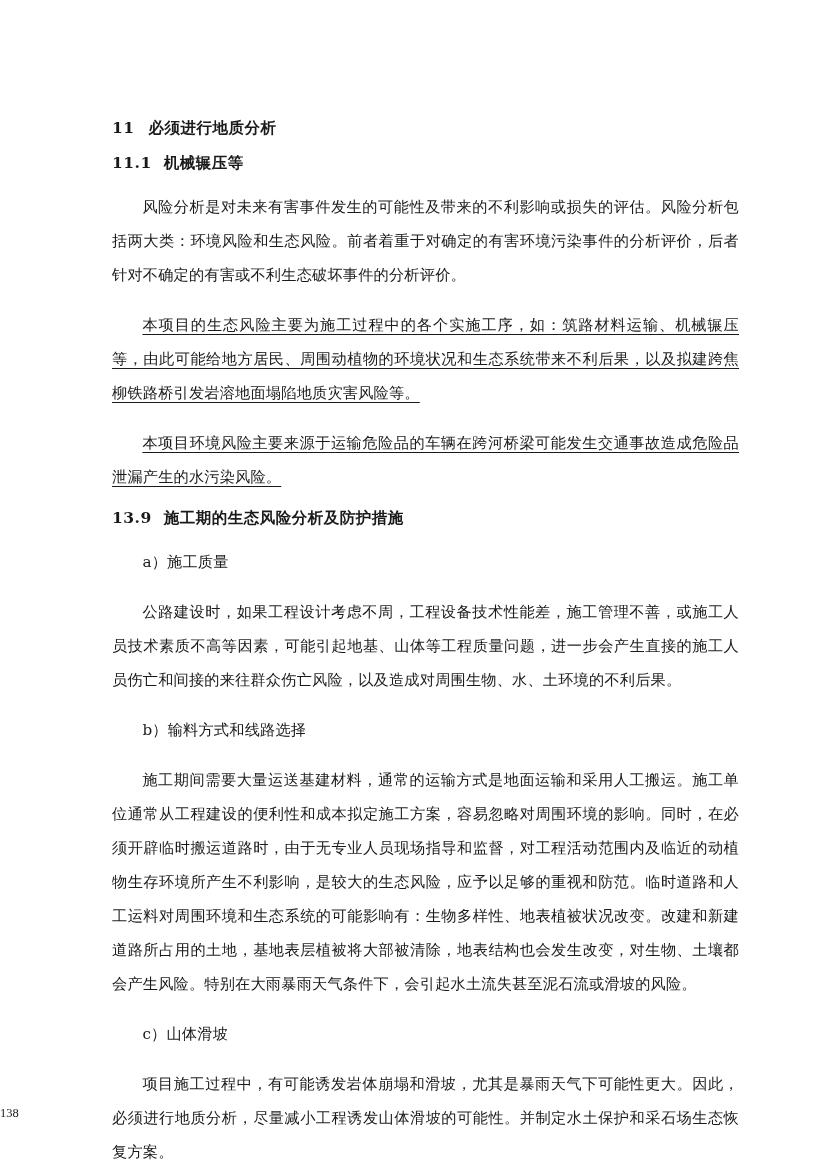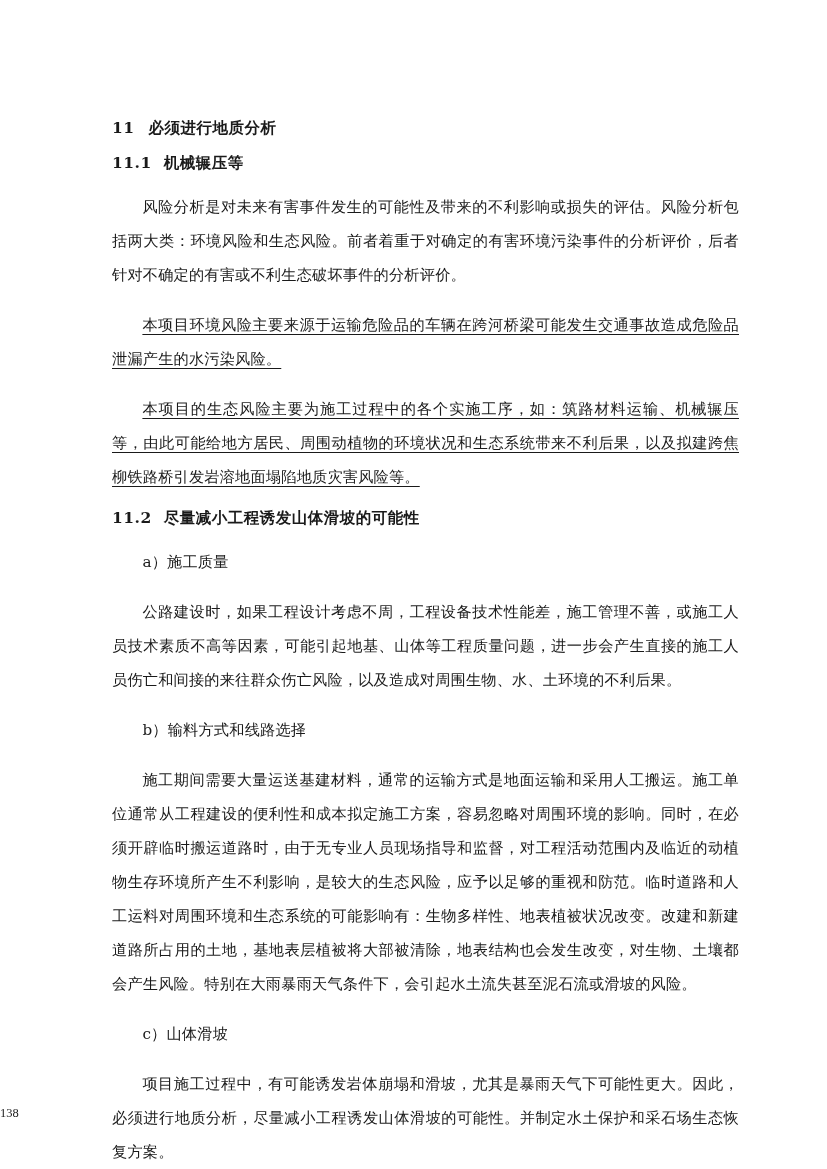--- a/index.html
+++ b/index.html
@@ -67,26 +67,26 @@
   <h1 class="h1">
     <span class="num">11</span><span>必须进行地质分析</span>
   </h1>
 
   <h2 class="h2">
     <span class="num">11.1</span><span>机械辗压等</span>
   </h2>
 
   <p class="indent">风险分析是对未来有害事件发生的可能性及带来的不利影响或损失的评估。风险分析包括两大类：环境风险和生态风险。前者着重于对确定的有害环境污染事件的分析评价，后者针对不确定的有害或不利生态破坏事件的分析评价。</p>
 
+  <p class="indent underline">本项目的生态风险主要为施工过程中的各个实施工序，如：筑路材料运输、机械辗压等，由此可能给地方居民、周围动植物的环境状况和生态系统带来不利后果，以及拟建跨焦柳铁路桥引发岩溶地面塌陷地质灾害风险等。</p>
+
   <p class="indent underline">本项目环境风险主要来源于运输危险品的车辆在跨河桥梁可能发生交通事故造成危险品泄漏产生的水污染风险。</p>
 
-  <p class="indent underline">本项目的生态风险主要为施工过程中的各个实施工序，如：筑路材料运输、机械辗压等，由此可能给地方居民、周围动植物的环境状况和生态系统带来不利后果，以及拟建跨焦柳铁路桥引发岩溶地面塌陷地质灾害风险等。</p>
-
   <h2 class="h2">
-    <span class="num">11.2</span><span>尽量减小工程诱发山体滑坡的可能性</span>
+    <span class="num">13.9</span><span>施工期的生态风险分析及防护措施</span>
   </h2>
 
   <p class="sub">a）施工质量</p>
 
   <p class="indent">公路建设时，如果工程设计考虑不周，工程设备技术性能差，施工管理不善，或施工人员技术素质不高等因素，可能引起地基、山体等工程质量问题，进一步会产生直接的施工人员伤亡和间接的来往群众伤亡风险，以及造成对周围生物、水、土环境的不利后果。</p>
 
   <p class="sub">b）输料方式和线路选择</p>
 
   <p class="indent">施工期间需要大量运送基建材料，通常的运输方式是地面运输和采用人工搬运。施工单位通常从工程建设的便利性和成本拟定施工方案，容易忽略对周围环境的影响。同时，在必须开辟临时搬运道路时，由于无专业人员现场指导和监督，对工程活动范围内及临近的动植物生存环境所产生不利影响，是较大的生态风险，应予以足够的重视和防范。临时道路和人工运料对周围环境和生态系统的可能影响有：生物多样性、地表植被状况改变。改建和新建道路所占用的土地，基地表层植被将大部被清除，地表结构也会发生改变，对生物、土壤都会产生风险。特别在大雨暴雨天气条件下，会引起水土流失甚至泥石流或滑坡的风险。</p>
 

